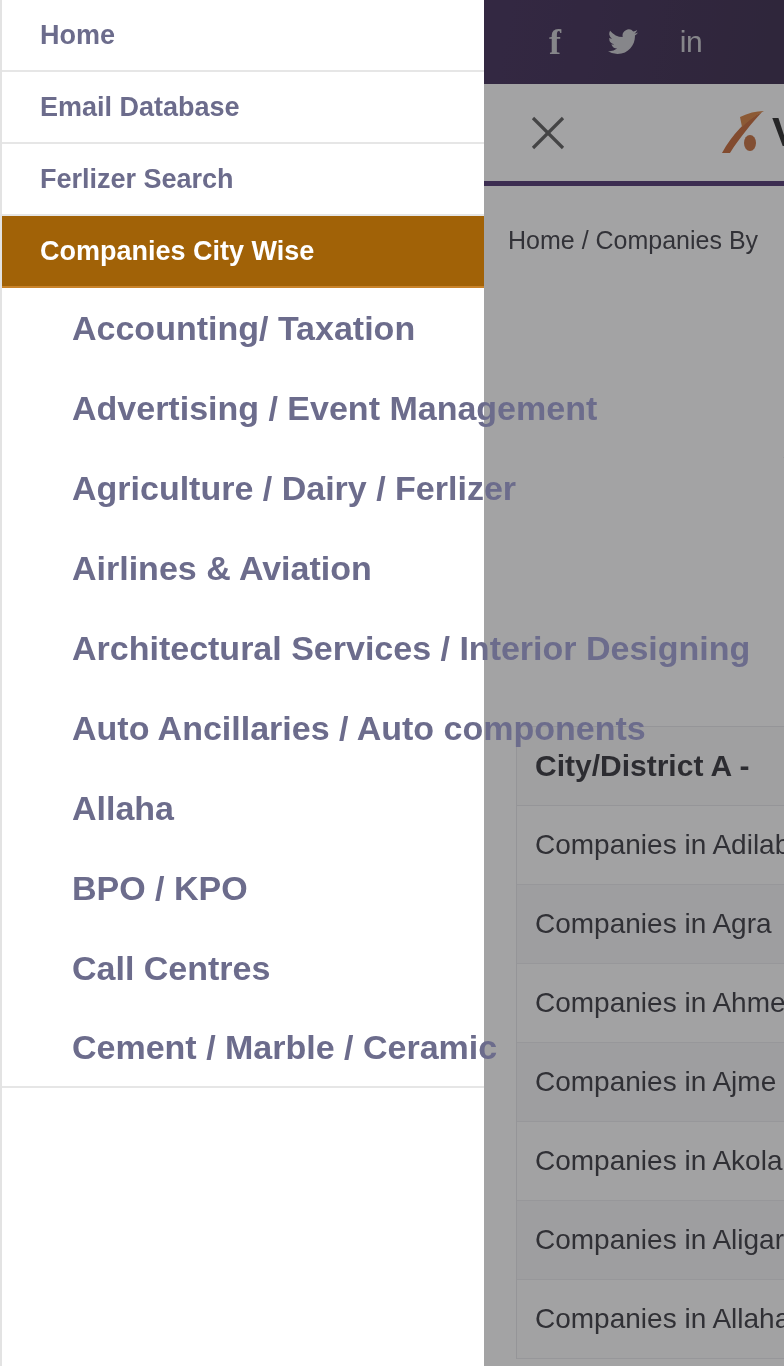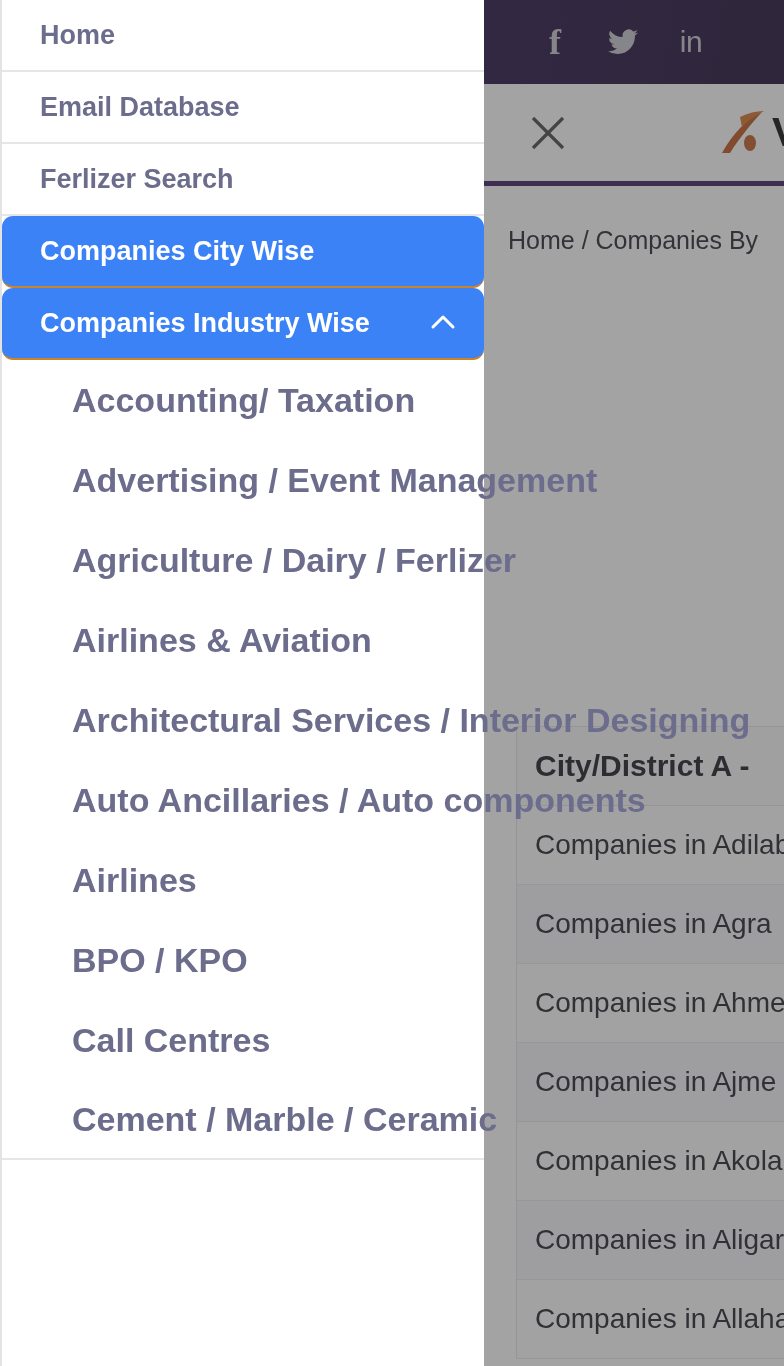--- a/index.html
+++ b/index.html
@@ -193,24 +193,23 @@
     padding: 0 24px 0 38px;
     border-bottom: 2px solid #e6e6e6;
     font-size: 27px;
     font-weight: bold;
     color: #6c6c8c;
     background: #ffffff;
     white-space: nowrap;
     cursor: pointer;
   }
   .menu-item.active {
-    background: #3b82f6;
+    background: #a16207;
     color: #ffffff;
     border-bottom-color: #c9832a;
-    border-radius: 11px;
   }
   .menu-item .chevron {
     margin-left: auto;
     display: flex;
     align-items: center;
     justify-content: center;
     width: 34px; height: 34px;
   }
   .menu-item .chevron svg { display: block; }
 
@@ -305,36 +304,28 @@
         </div>
         <div class="menu-item">
           <span>Email Database</span>
         </div>
         <div class="menu-item">
           <span>Ferlizer Search</span>
         </div>
         <div class="menu-item active">
           <span>Companies City Wise</span>
         </div>
-        <div class="menu-item active">
-          <span>Companies Industry Wise</span>
-          <span class="chevron">
-            <svg width="34" height="34" viewBox="0 0 34 34" aria-hidden="true">
-              <polyline points="7,21 17,11 27,21" fill="none" stroke="#ffffff" stroke-width="3" stroke-linecap="round" stroke-linejoin="round"></polyline>
-            </svg>
-          </span>
-        </div>
       </div>
     <div class="submenu" id="submenu-list">
         <div class="submenu-item">Accounting/ Taxation</div>
         <div class="submenu-item">Advertising / Event Management</div>
         <div class="submenu-item">Agriculture / Dairy / Ferlizer</div>
         <div class="submenu-item">Airlines &amp; Aviation</div>
         <div class="submenu-item">Architectural Services / Interior Designing</div>
         <div class="submenu-item">Auto Ancillaries / Auto components</div>
-        <div class="submenu-item">Airlines</div>
+        <div class="submenu-item">Allaha</div>
         <div class="submenu-item">BPO / KPO</div>
         <div class="submenu-item">Call Centres</div>
         <div class="submenu-item">Cement / Marble / Ceramic</div>
       </div>
   </div>
 
 </div>
 
 </body></html>

